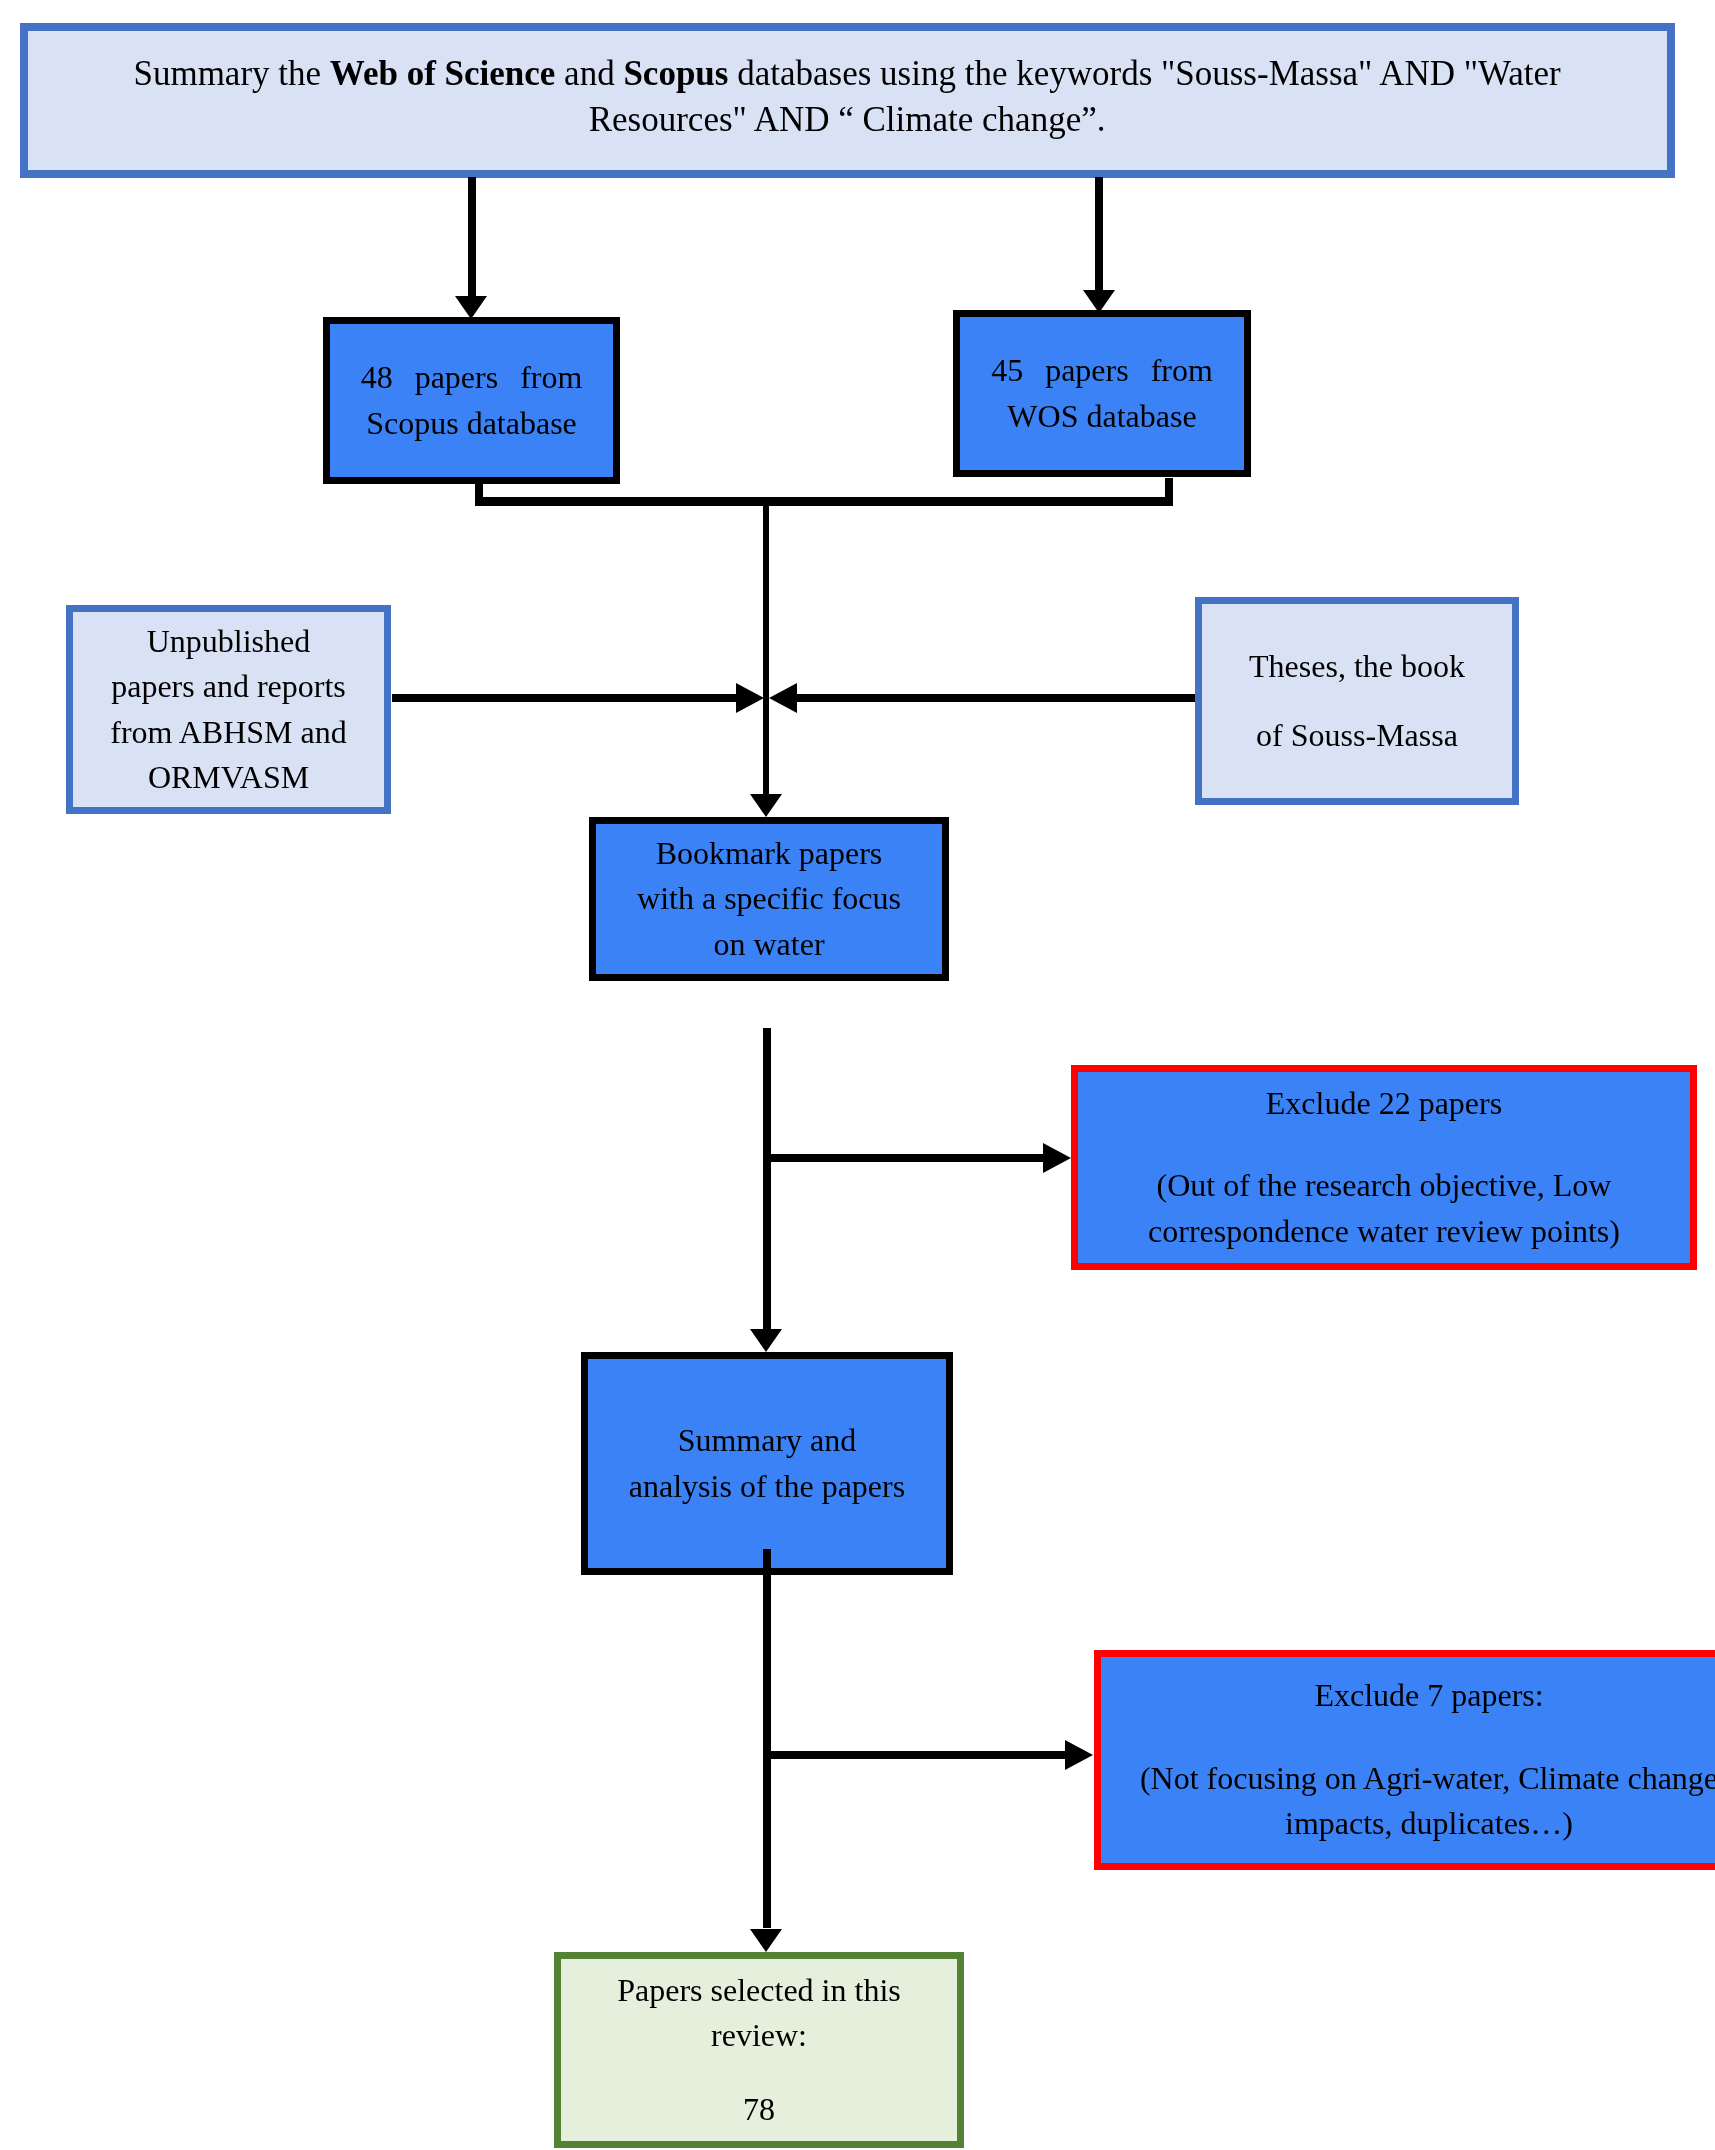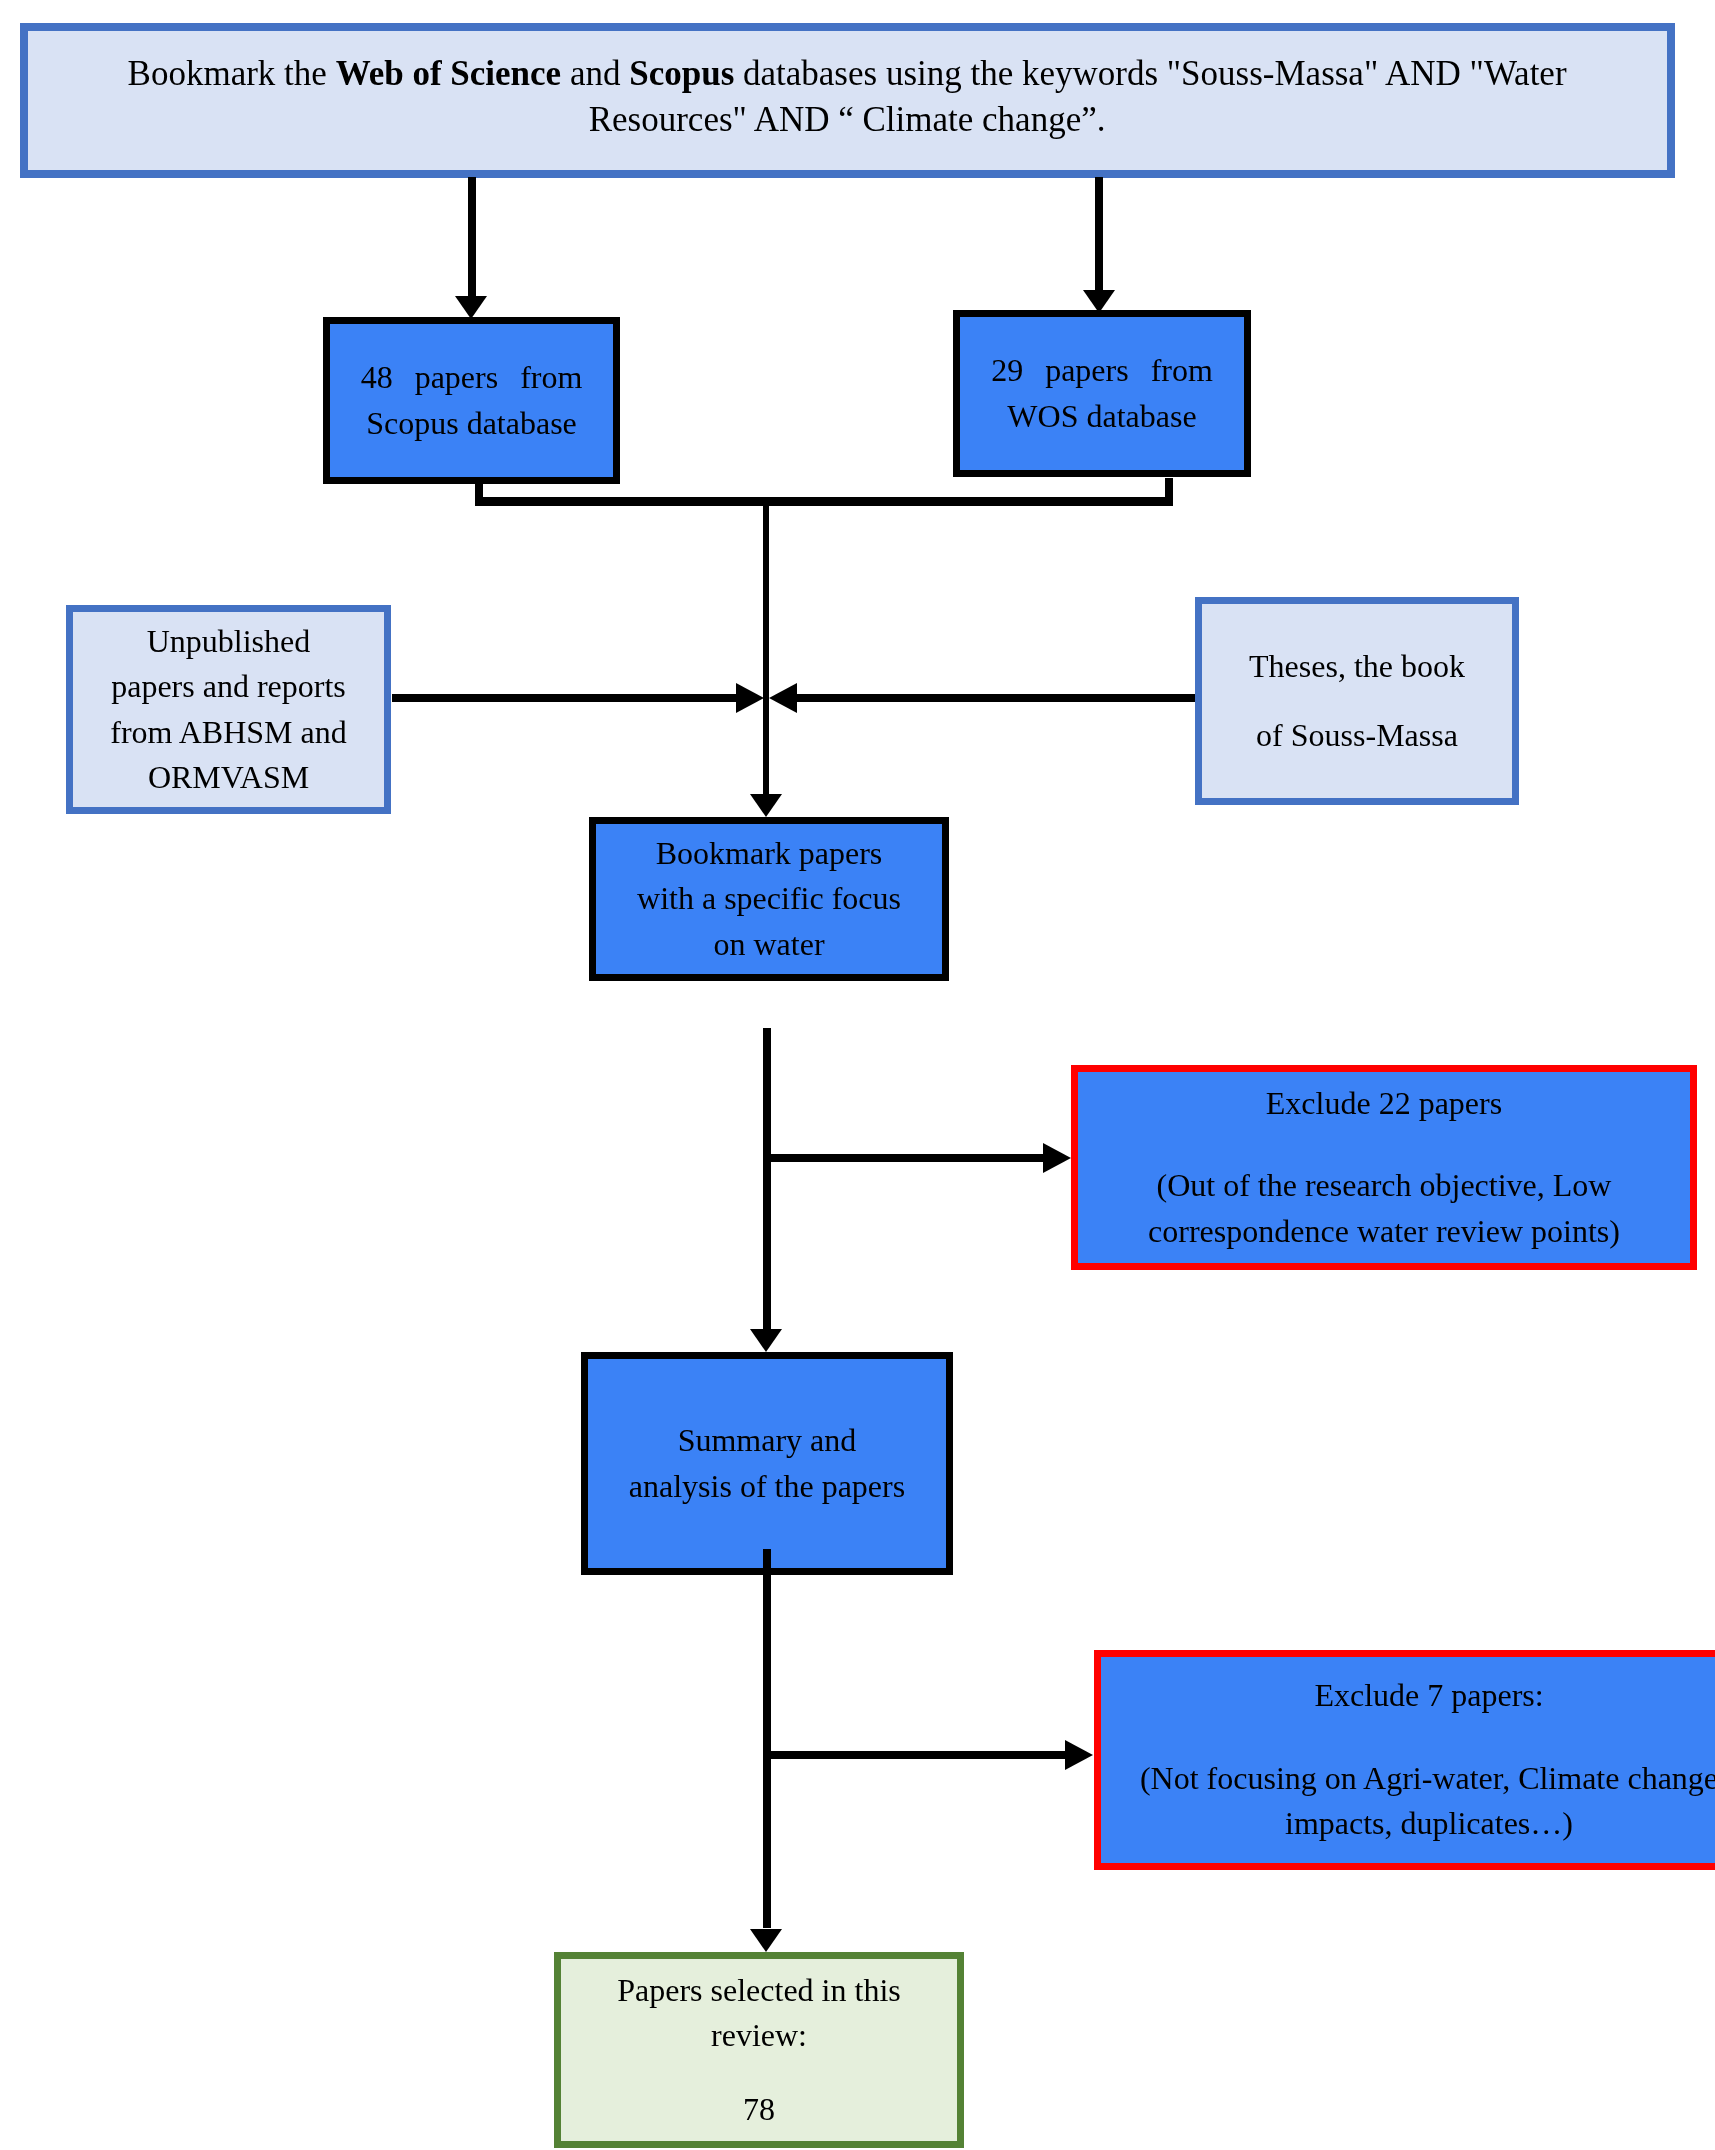--- a/index.html
+++ b/index.html
@@ -76,37 +76,37 @@
     border-bottom: 15px solid transparent;
     border-right: 28px solid var(--c-line_black, #000000);
   }
 </style>
 </head>
 <body>
 
 <div id="figure">
 
   <div class="box blue search-box" style="left:19.6px; top:23px; width:1655px; height:155px; border-width:8px;">
-    <div class="ln"><span>Bookmark the </span><b>Web of Science</b><span> and </span><b>Scopus</b><span> databases using the keywords "Souss-Massa" AND "Water</span></div>
+    <div class="ln"><span>Summary the </span><b>Web of Science</b><span> and </span><b>Scopus</b><span> databases using the keywords "Souss-Massa" AND "Water</span></div>
     <div class="ln">Resources" AND  “ Climate change”.</div>
   </div>
 
   <div class="vline" style="left:468px; top:177px; width:7.5px; height:119px;"></div>
   <div class="tri tri-down" style="left:455px; top:296px;"></div>
 
   <div class="vline" style="left:1095px; top:177px; width:7.5px; height:113px;"></div>
   <div class="tri tri-down" style="left:1083px; top:290px;"></div>
 
   <div class="box" style="left:323px; top:317px; width:297px; height:167px;">
     <div class="wide">48 papers from</div>
     <div>Scopus database</div>
   </div>
 
   <div class="box" style="left:953px; top:310px; width:298px; height:167px;">
-    <div class="wide">29 papers from</div>
+    <div class="wide">45 papers from</div>
     <div>WOS database</div>
   </div>
 
   <div class="vline" style="left:475px; top:484px; width:7.5px; height:21.4px;"></div>
   <div class="vline" style="left:1165px; top:478px; width:7.5px; height:28px;"></div>
   <div class="hline" style="left:475px; top:497px; width:697px; height:8.7px;"></div>
   <div class="vline" style="left:763px; top:506px; width:5.8px; height:288px;"></div>
   <div class="tri tri-down" style="left:750px; top:794px;"></div>
 
   <div class="box blue" style="left:66px; top:605px; width:325px; height:209px;">

